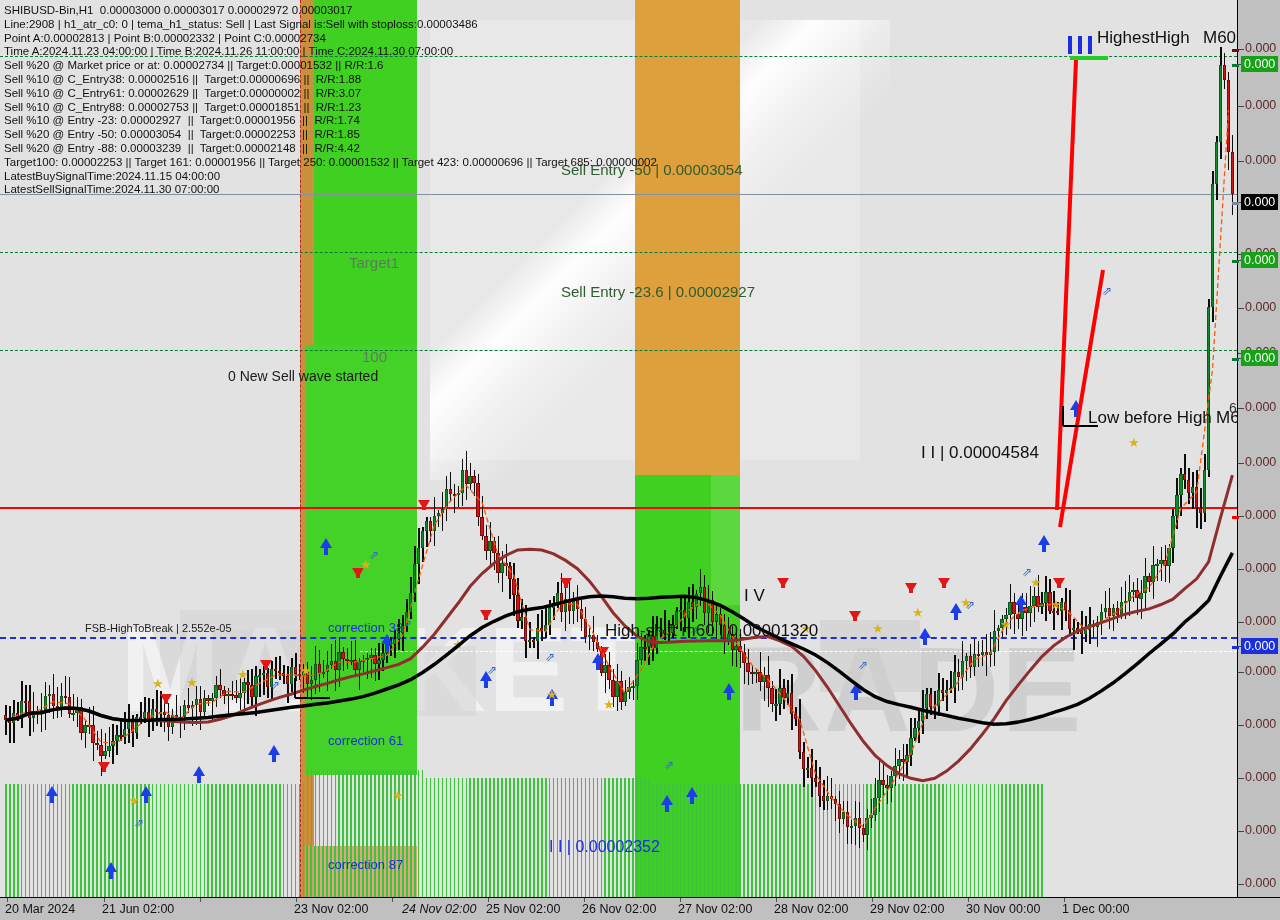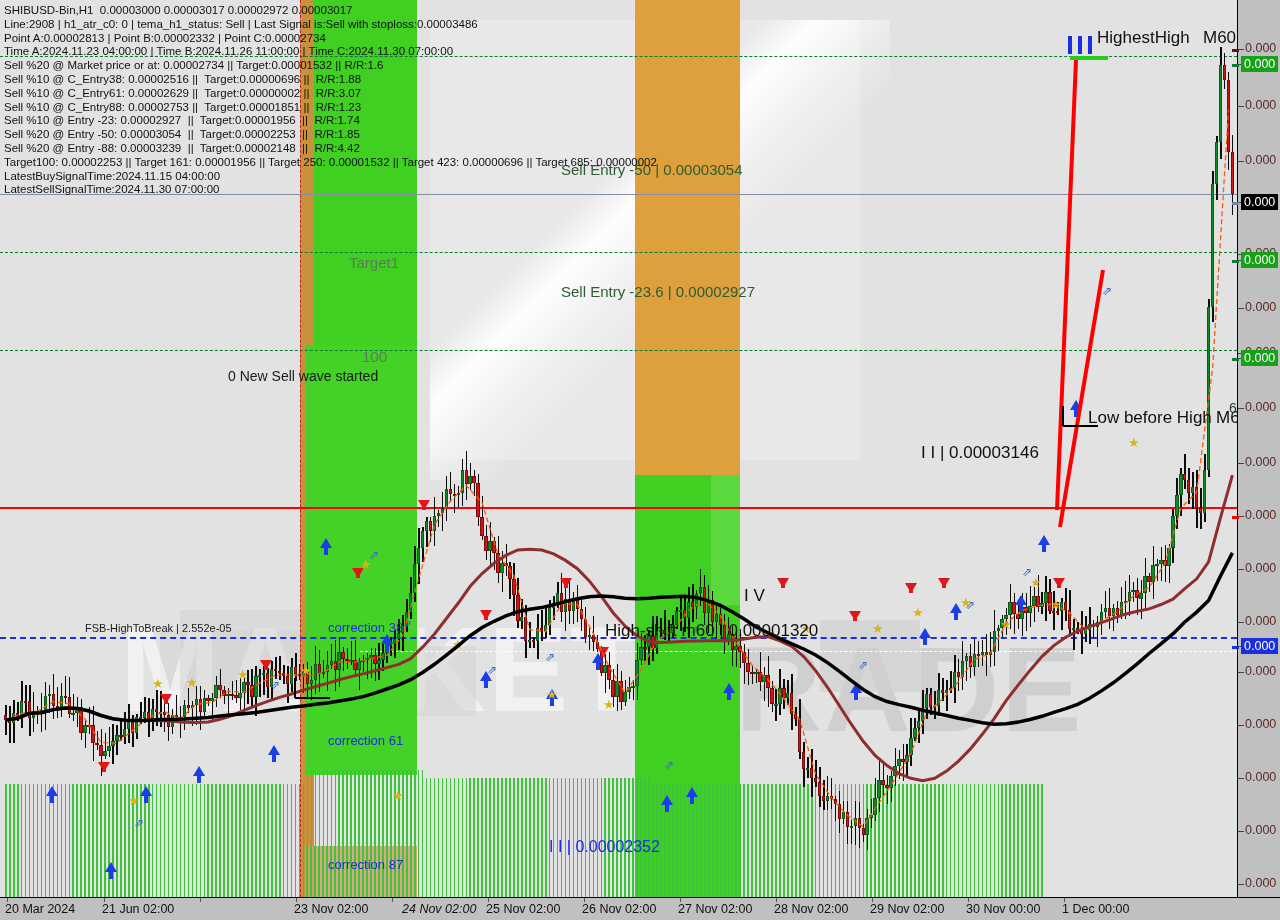--- a/index.html
+++ b/index.html
@@ -1111,21 +1111,21 @@
     <div class="lab lab-green" style="left:561px;top:283px;">Sell Entry -23.6 | 0.00002927</div>
 
     <div class="lab lab-gray" style="left:349px;top:254px;">Target1</div>
     <div class="lab lab-gray" style="left:362px;top:348px;">100</div>
 
     <div class="lab lab-dark" style="left:228px;top:368px;">0 New Sell wave started</div>
 
     <div class="lab lab-big" style="left:1088px;top:408px;">Low before High</div>
     <div class="lab lab-big" style="left:1216px;top:408px;">M6</div>
 
-    <div class="lab lab-big" style="left:921px;top:443px;">I I | 0.00003146</div>
+    <div class="lab lab-big" style="left:921px;top:443px;">I I | 0.00004584</div>
 
 
     <div class="lab lab-dark" style="left:85px;top:622px;font-size:11px;">FSB-HighToBreak | 2.552e-05</div>
     <div class="lab lab-big" style="left:605px;top:621px;">High-shift m60 | 0.00001320</div>
 
     <div class="lab lab-blue" style="left:328px;top:620px;">correction 38</div>
     <div class="lab lab-blue" style="left:328px;top:733px;">correction 61</div>
     <div class="lab lab-blue" style="left:328px;top:857px;">correction 87</div>
 
     <div class="lab lab-blue-b" style="left:549px;top:838px;">I I | 0.00002352</div>

